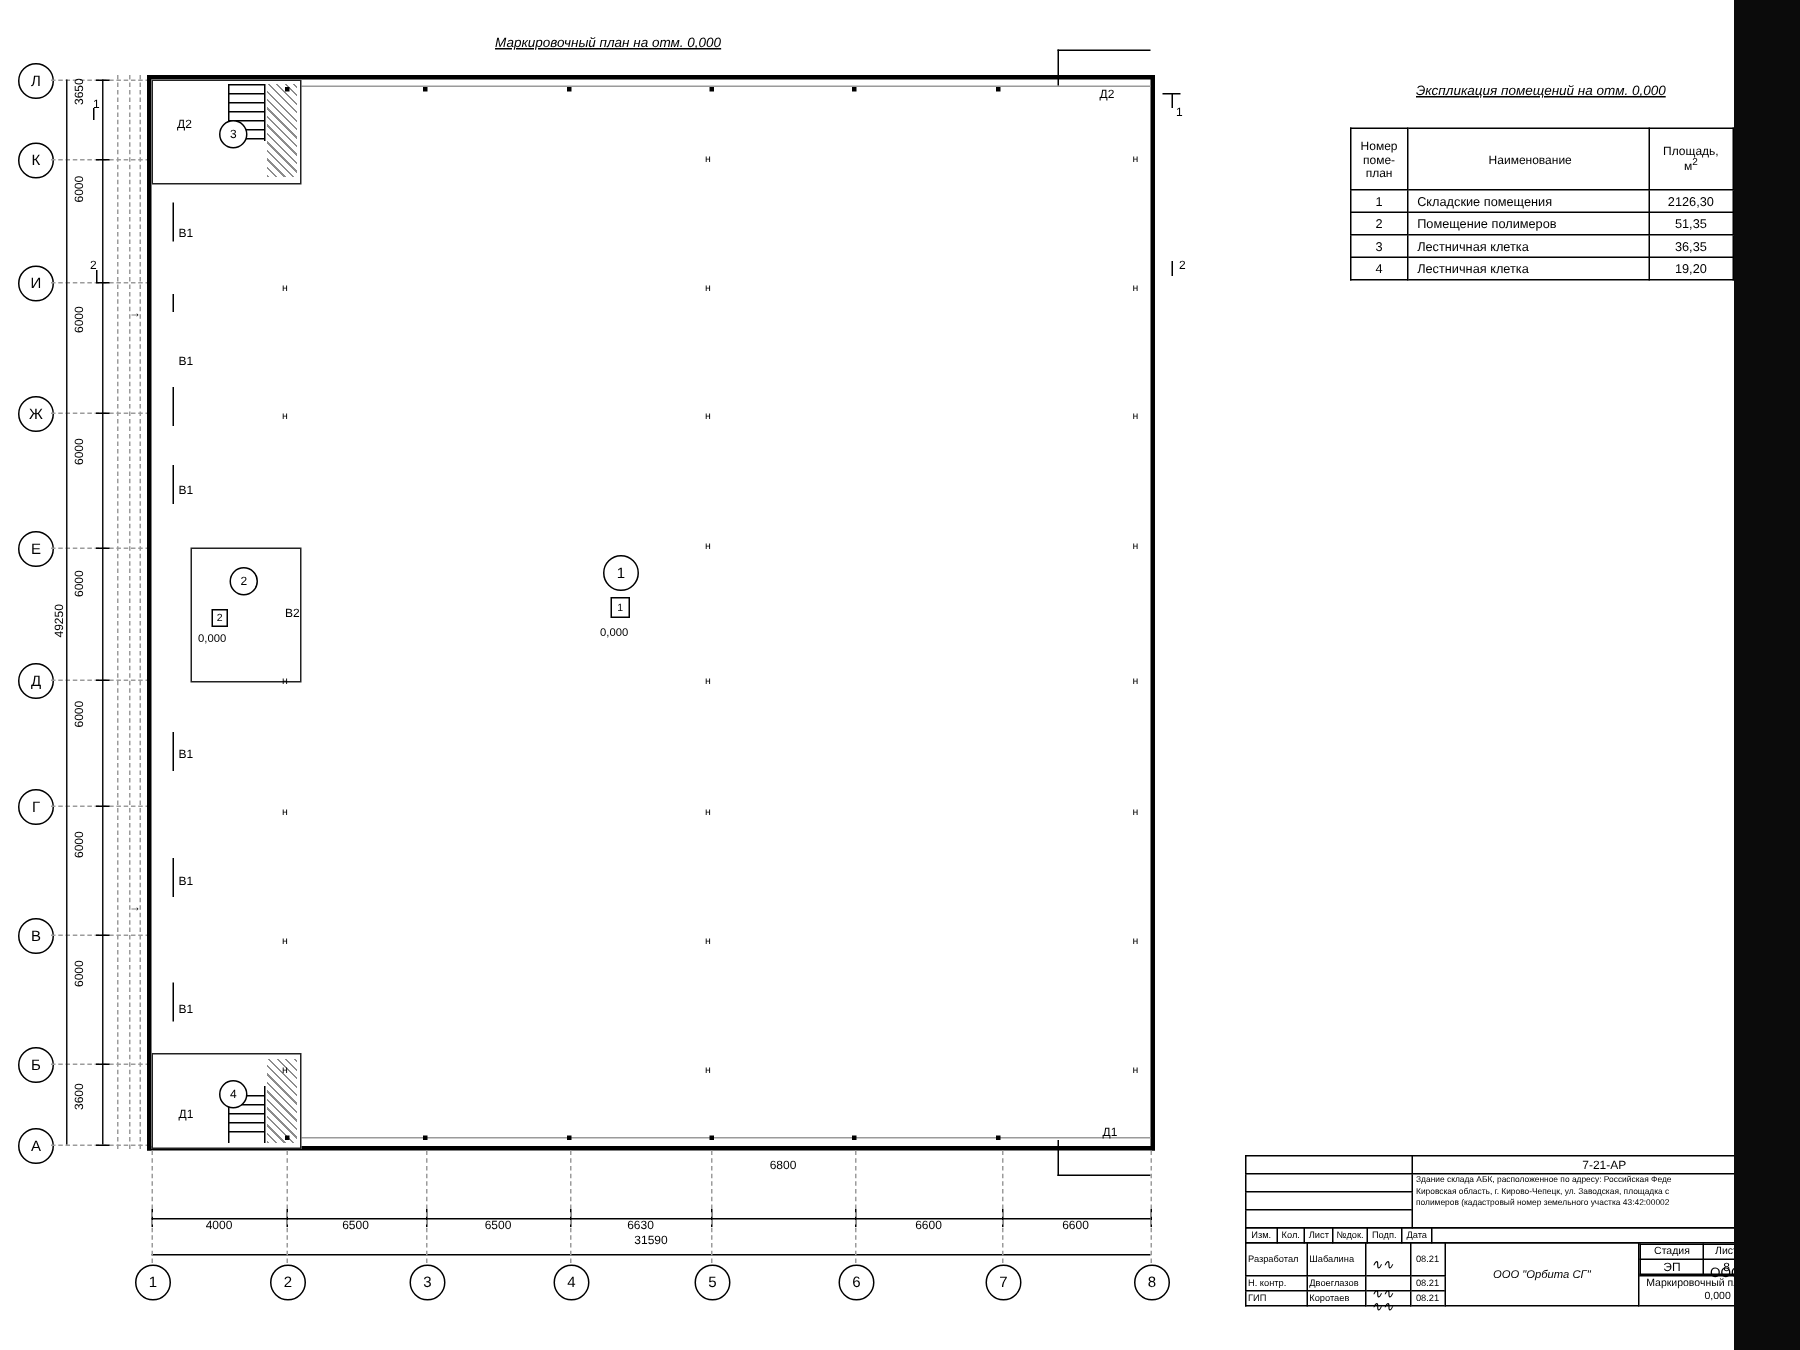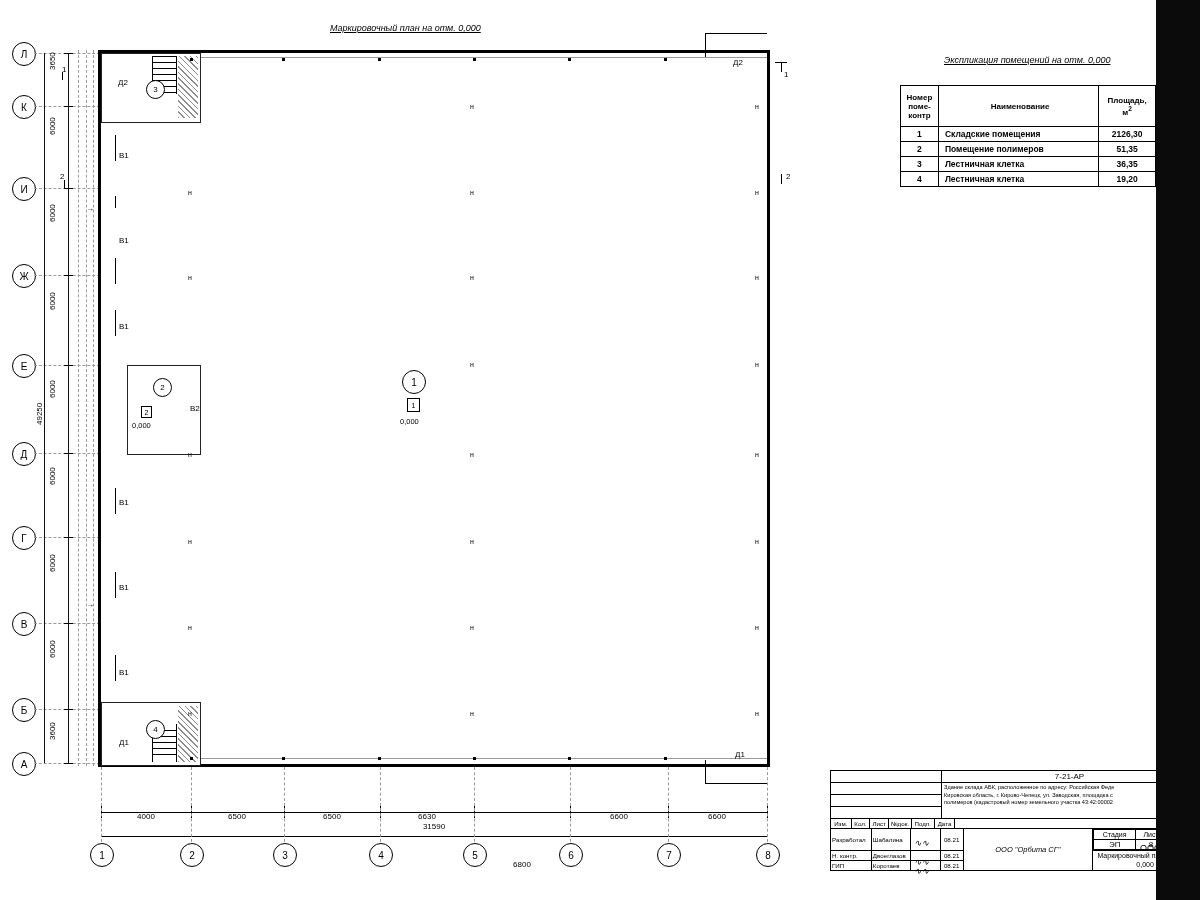--- a/index.html
+++ b/index.html
@@ -11,21 +11,21 @@
   .ln{position:absolute;background:#000;}
   .thin{background:#111;}
   .grey{background:#9a9a9a;}
   .dash-h{position:absolute;height:0;border-top:1px dashed #9b9b9b;}
   .dash-v{position:absolute;width:0;border-left:1px dashed #9b9b9b;}
   .circ{position:absolute;border:1px solid #000;border-radius:50%;display:flex;align-items:center;justify-content:center;font-size:10px;background:#fff;}
   .circ.small{font-size:8px;}
   .title-it{font-style:italic;text-decoration:underline;font-size:9px;}
   table{border-collapse:collapse;}
   .exp{position:absolute;left:900px;top:85px;font-size:8.5px;}
-  .exp td,.exp th{border:1px solid #000;padding:2px 3px;font-weight:bold;}
+  .exp td,.exp th{border:1px solid #000;padding:2px 3px;font-weight:normal;}
   .exp th{font-size:8px;text-align:center;vertical-align:middle;}
   .exp .num{text-align:center;width:32px;}
   .exp .name{width:170px;padding-left:6px;}
   .exp .area{text-align:center;width:52px;}
   .stamp{position:absolute;font-size:6.2px;}
   .stamp table td{border:1px solid #000;padding:0 1px;height:9px;vertical-align:middle;}
   .dim{position:absolute;font-size:8px;text-align:center;}
   .tick{position:absolute;width:0;border-left:1px solid #000;}
   .hbar{position:absolute;height:0;border-top:1px solid #000;}
   .wall{position:absolute;background:#000;}
@@ -46,21 +46,21 @@
 
   <div class="lbl title-it" style="left:944px;top:55px;">Экспликация помещений на отм. 0,000</div>
 
   <div class="exp">
     <table>
       <tbody>
           <tr>
         <th class="num" style="height:36px;">
           <div>Номер</div>
           <div>поме-</div>
-          <div>контр</div>
+          <div>план</div>
         </th>
         <th class="name" style="text-align:center;">Наименование</th>
         <th class="area">
           <div>Площадь,</div>
           <div><span>м</span><sup>2</sup></div>
         </th>
       </tr>
       <tr>
         <td class="num">1</td>
         <td class="name">Складские помещения</td>
@@ -293,21 +293,21 @@
   <div class="tick" style="left:380px;top:806px;height:12px;"></div>
   <div class="tick" style="left:474px;top:806px;height:12px;"></div>
   <div class="tick" style="left:570px;top:806px;height:12px;"></div>
   <div class="tick" style="left:668px;top:806px;height:12px;"></div>
   <div class="tick" style="left:767px;top:806px;height:12px;"></div>
 
   <div class="dim" style="left:121px;top:812px;width:50px;">4000</div>
   <div class="dim" style="left:212px;top:812px;width:50px;">6500</div>
   <div class="dim" style="left:307px;top:812px;width:50px;">6500</div>
   <div class="dim" style="left:402px;top:812px;width:50px;">6630</div>
-  <div class="dim" style="left:497px;top:860px;width:50px;">6800</div>
+  <div class="dim" style="left:497px;top:772px;width:50px;">6800</div>
   <div class="dim" style="left:594px;top:812px;width:50px;">6600</div>
   <div class="dim" style="left:692px;top:812px;width:50px;">6600</div>
   <div class="dim" style="left:409px;top:822px;width:50px;">31590</div>
 
   <div class="dash-v" style="left:101px;top:767px;height:75px;"></div>
   <div class="dash-v" style="left:191px;top:767px;height:75px;"></div>
   <div class="dash-v" style="left:284px;top:767px;height:75px;"></div>
   <div class="dash-v" style="left:380px;top:767px;height:75px;"></div>
   <div class="dash-v" style="left:474px;top:767px;height:75px;"></div>
   <div class="dash-v" style="left:570px;top:767px;height:75px;"></div>

